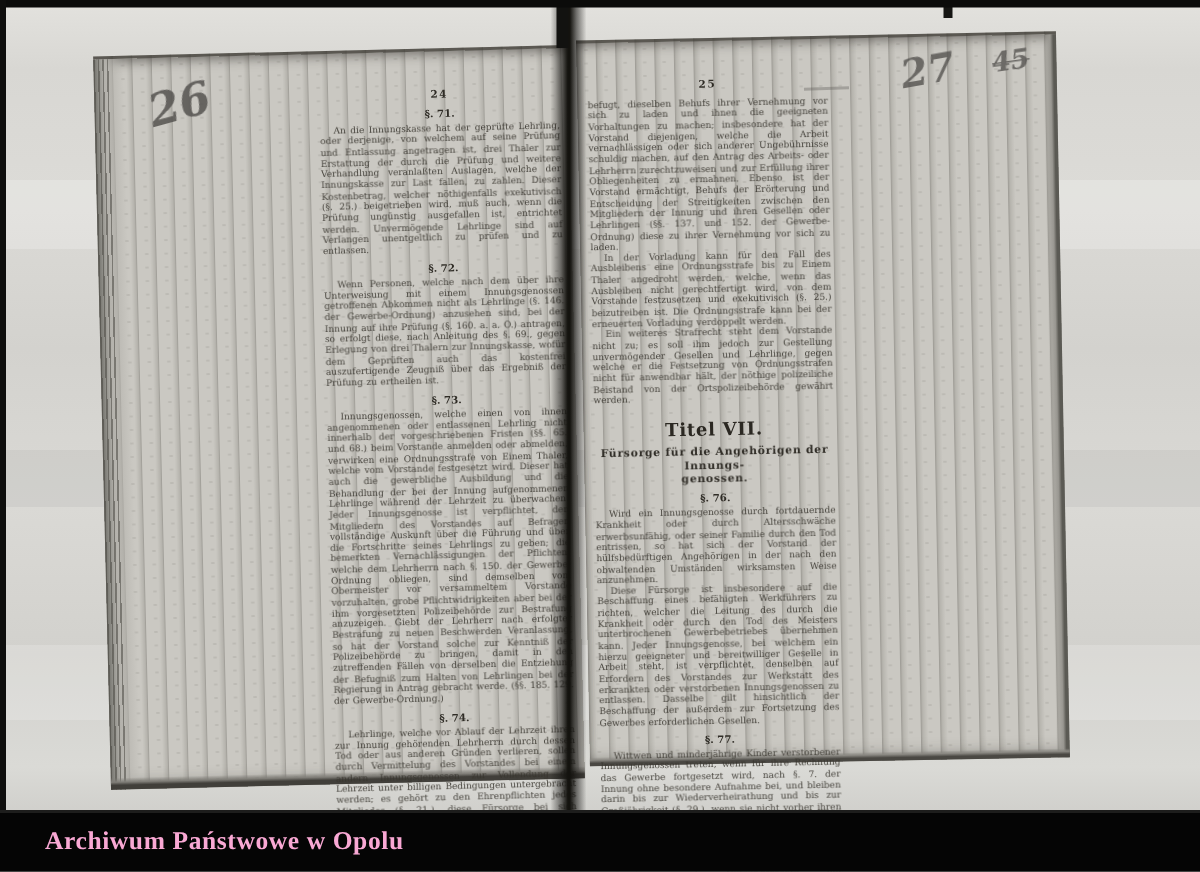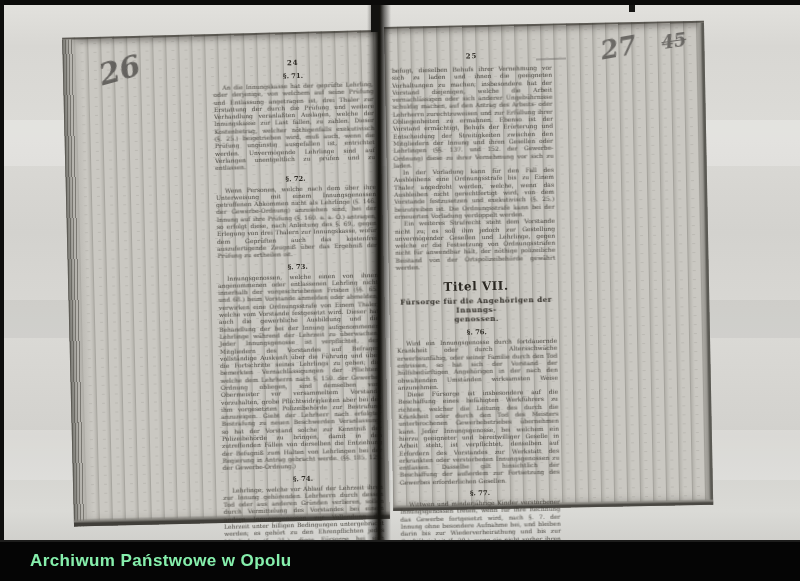--- a/index.html
+++ b/index.html
@@ -107,22 +107,22 @@
              text-decoration:line-through; opacity:.8;}
   .pencil-dash{position:absolute; left:536px; top:58px; width:30px; height:2px;
                background:rgba(88,86,82,.35); z-index:4; transform:rotate(-2deg);}
 
   
   .bottom-bar{
     position:absolute; left:0; bottom:0; width:800px; height:39px; background:#050505; z-index:9;
     border-top:2px solid #1d1d1c;
   }
   .bar-label{
-    font-family:Liberation Sans, sans-serif; font-weight:bold; font-size:17px;
-    color:#86efac; letter-spacing:.4px; padding:9px 0 0 30px;
+    font-family:Liberation Serif, serif; font-weight:bold; font-size:17px;
+    color:#f9a8d4; letter-spacing:.4px; padding:9px 0 0 30px;
   }
 </style>
 </head>
 <body>
 
 <div class="screen">
   <div class="band b1"></div>
   <div class="band b2"></div>
   <div class="band b3"></div>
 

